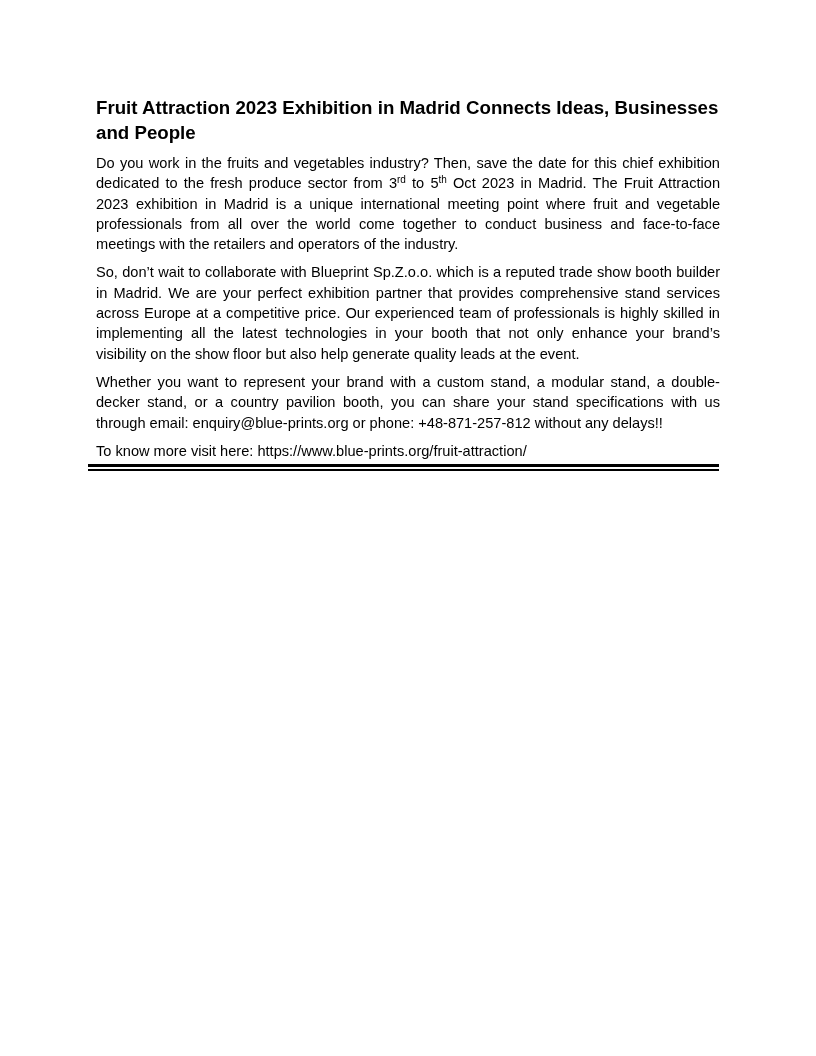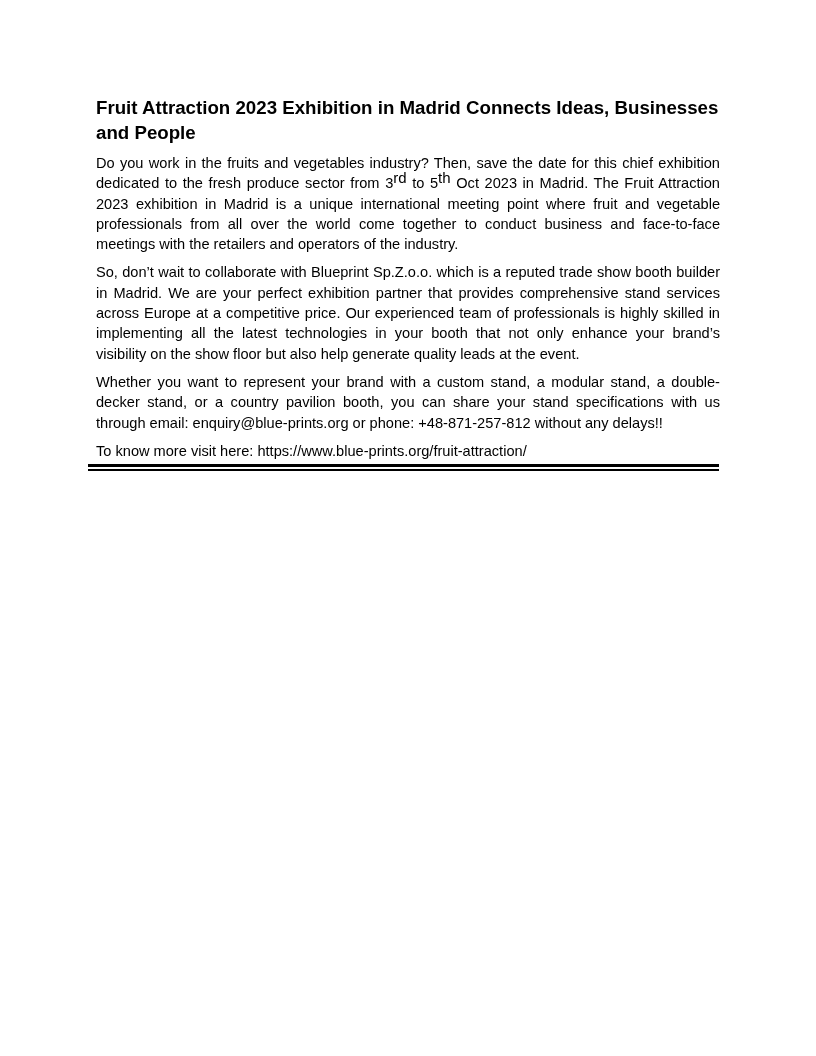--- a/index.html
+++ b/index.html
@@ -27,21 +27,21 @@
     color: #000000;
   }
   p.body-para {
     margin: 0 0 8px 0;
     font-size: 14.6px;
     line-height: 20.3px;
     text-align: justify;
     color: #000000;
   }
   p.body-para sup {
-    font-size: 15px;
+    font-size: 10px;
     line-height: 0;
     vertical-align: baseline;
     position: relative;
     top: -5px;
   }
   p.footer-line {
     margin: 0 0 3px 0;
     font-size: 14.6px;
     line-height: 20.3px;
     text-align: left;

